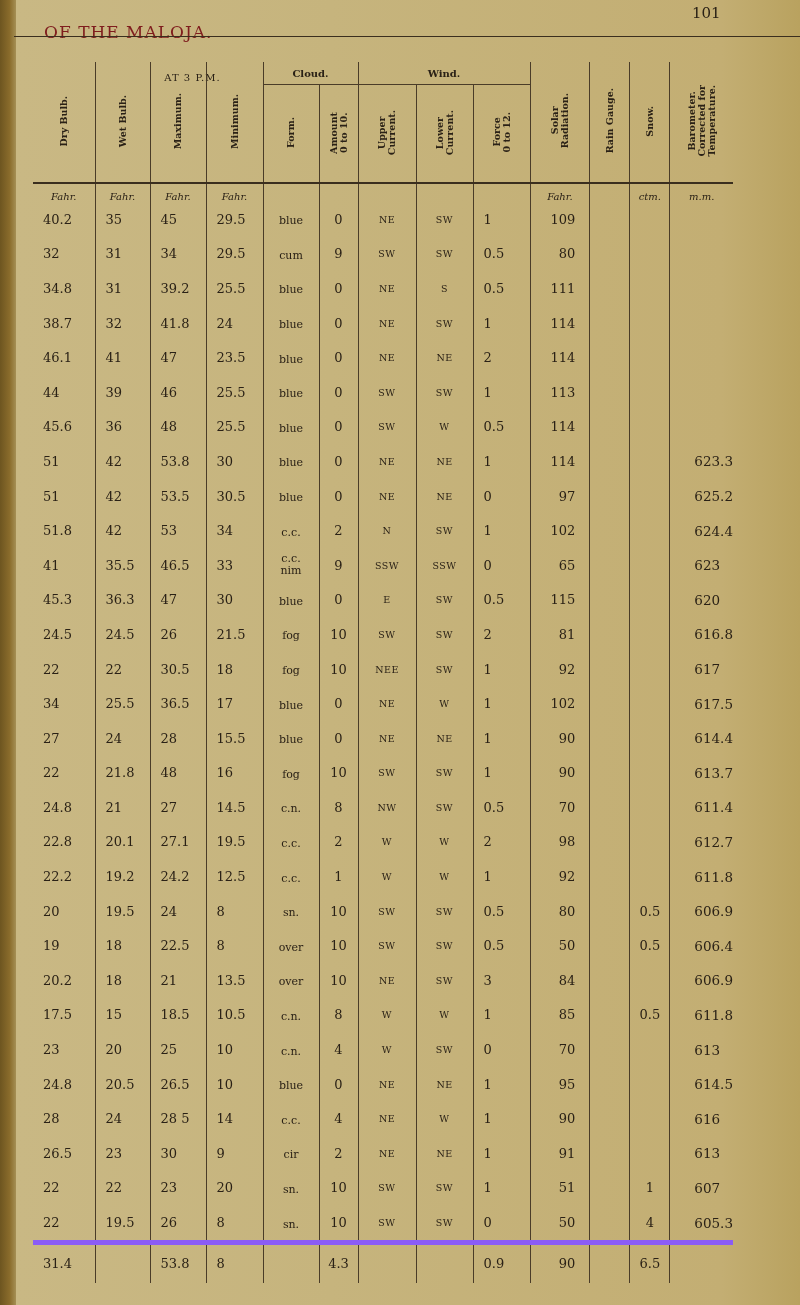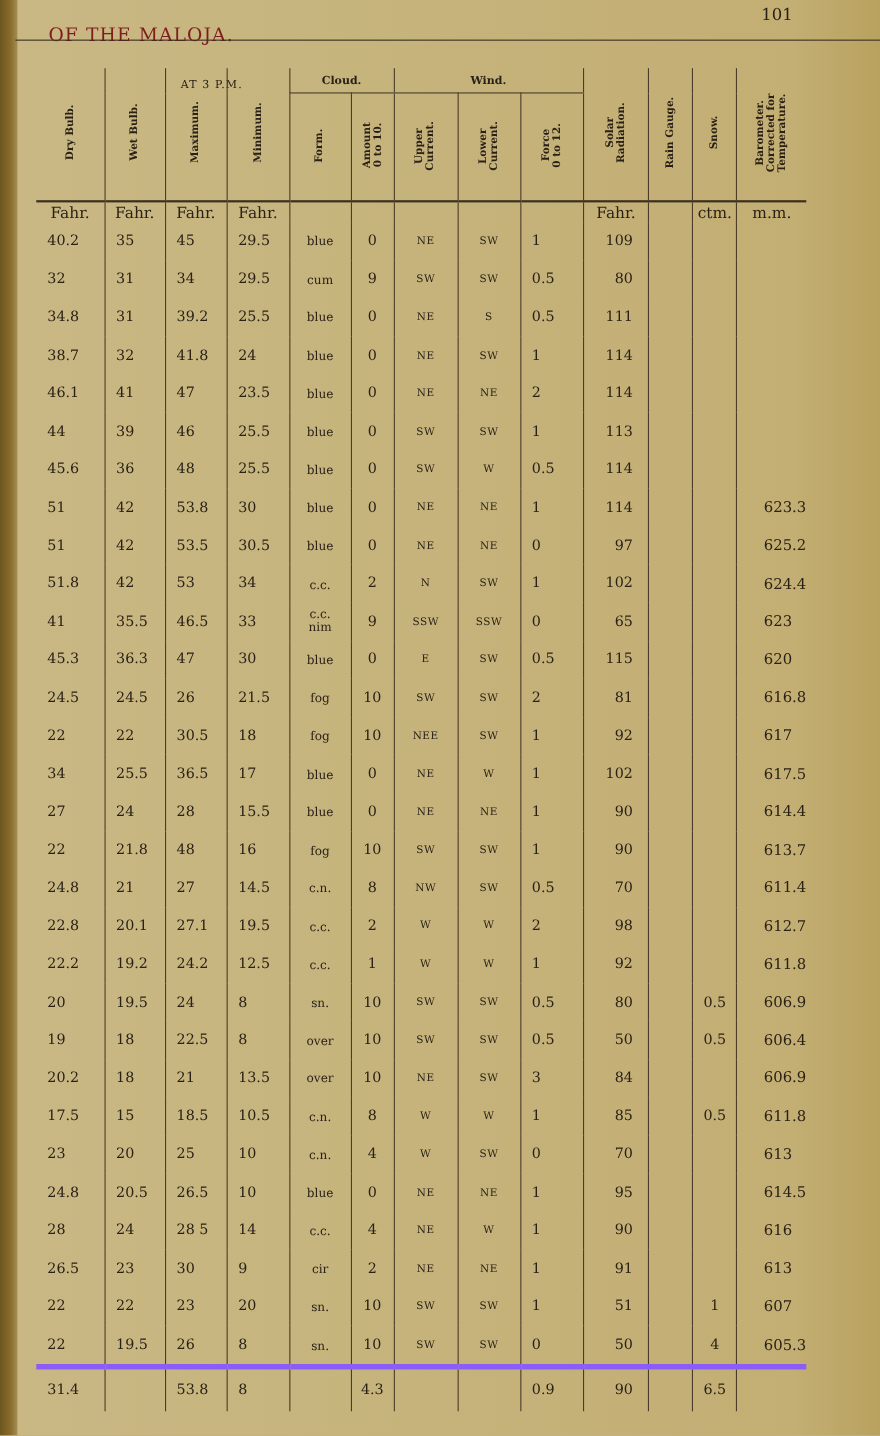--- a/index.html
+++ b/index.html
@@ -47,21 +47,21 @@
   }
   table.obs th.group { height: 22px; font-size: 10px; border-bottom: 1px solid #4a3c28; }
   .vt {
     writing-mode: vertical-rl; transform: rotate(180deg);
     display: inline-block; line-height: 1.05; text-align: center; white-space: pre-line;
   }
   table.obs td {
     border-left: 1px solid #4a3c28; padding: 0; height: 34.6px;
     font-size: 13px; text-align: center; vertical-align: middle; white-space: nowrap;
   }
-  table.obs tr.units td { height: 18px; font-size: 14px; vertical-align: bottom; }
+  table.obs tr.units td { height: 18px; font-size: 10px; vertical-align: bottom; font-style: italic; }
   table.obs td.dir { font-size: 9.5px; letter-spacing: .5px; }
   table.obs td.left { text-align: left; padding-left: 10px; }
   table.obs td.rt { text-align: right; padding-right: 14px; padding-left: 20px; }
   table.obs td.baro { text-align: left; padding-left: 24px; font-size: 13.5px; }
   table.obs td.form { font-size: 13.5px; text-align: center; }
   table.obs td.form .two { display: inline-block; font-size: 11px; line-height: 1.05; white-space: pre-line; }
   table.obs tr.total td { border-top: 5px solid #8b5cf6; height: 38px; }
   table.obs .noleft { border-left: none; }
 </style>
 </head>

